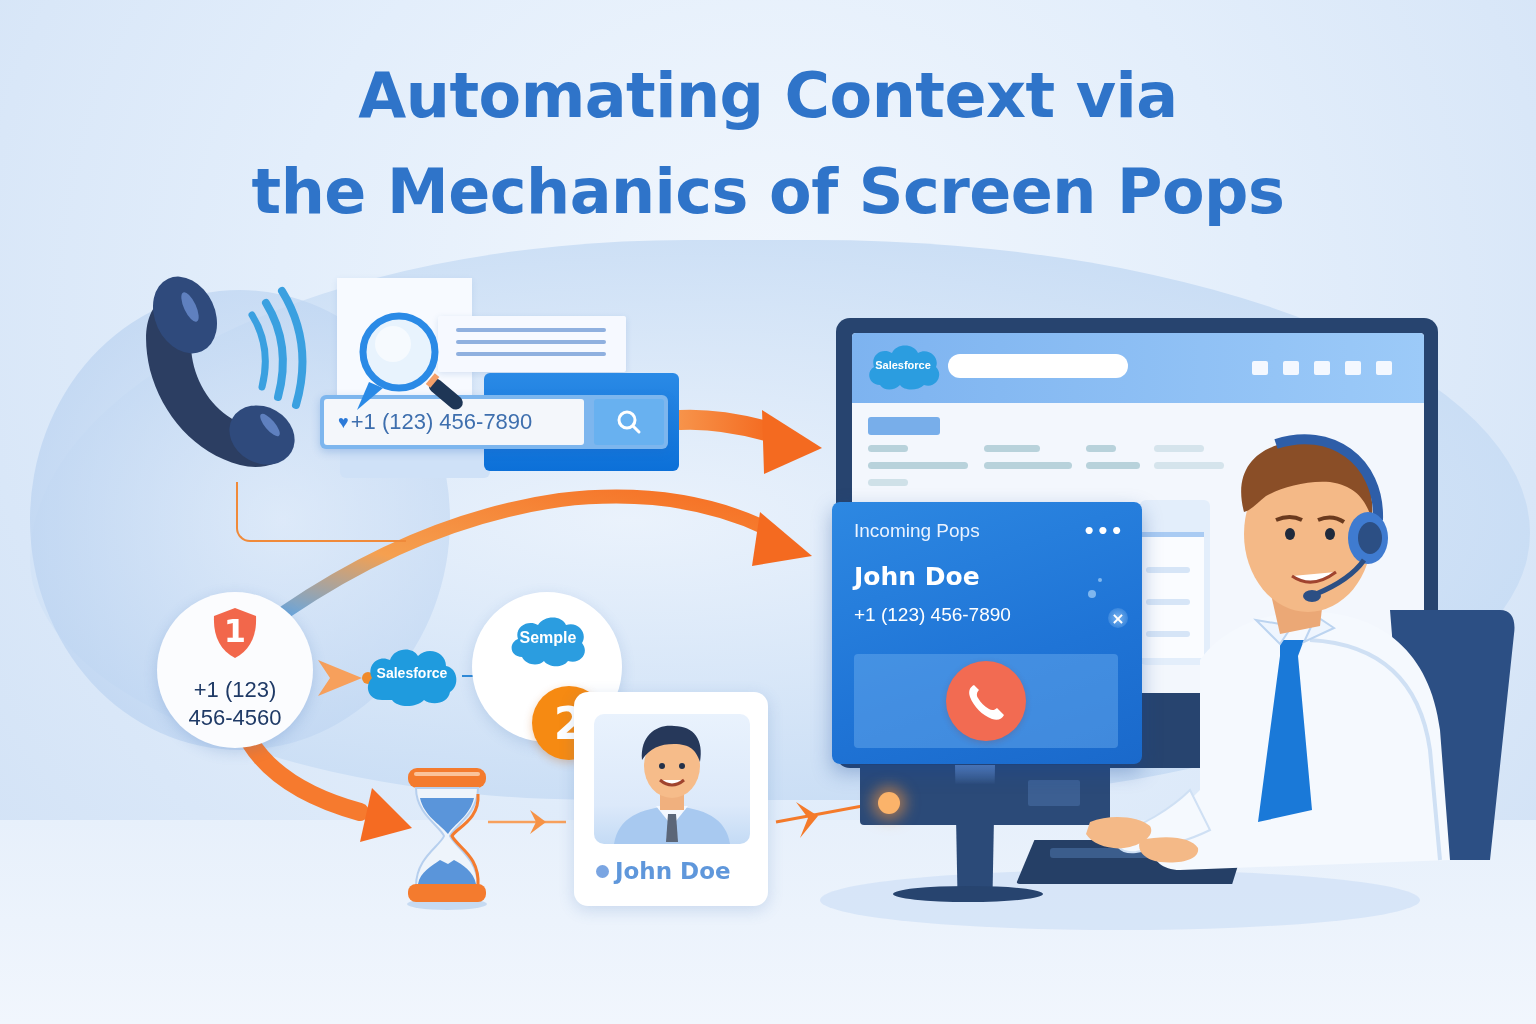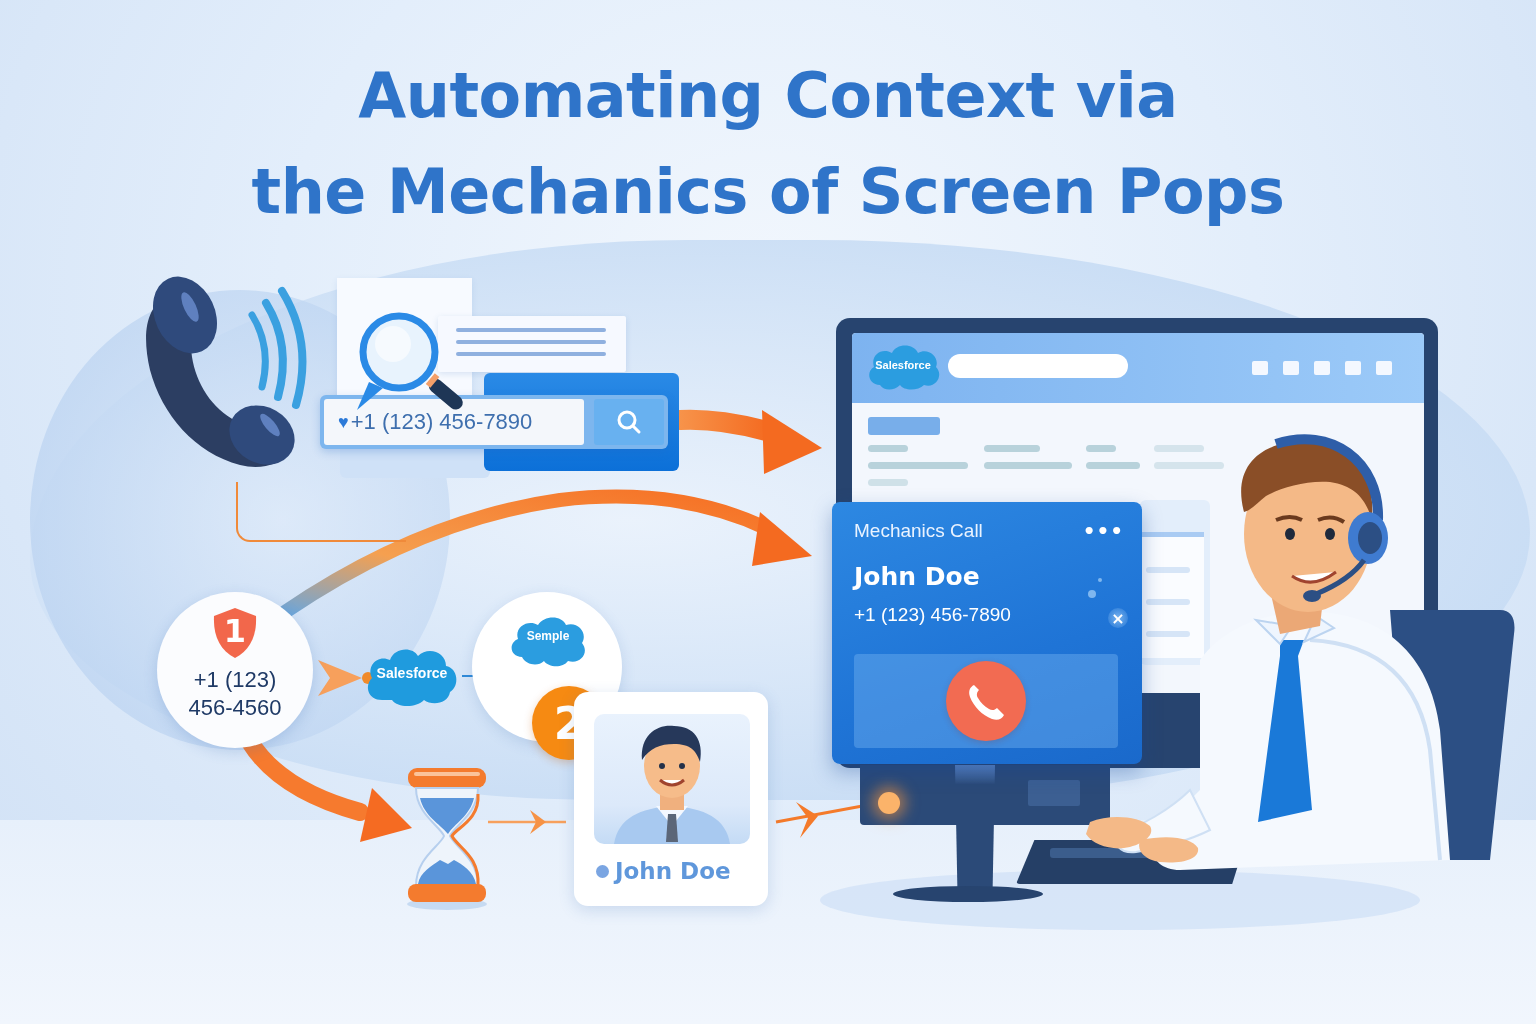--- a/index.html
+++ b/index.html
@@ -78,21 +78,21 @@
   
   .sf-cloud { position: absolute; left: 362px; top: 642px; width: 100px; height: 66px; }
   .sf-cloud span { position: absolute; left: 0; top: 23px; width: 100px; text-align: center; color: #fff; font-size: 14px; font-weight: bold; font-family: "Liberation Sans", sans-serif; }
   .connector { position: absolute; left: 462px; top: 675px; width: 18px; height: 2px; background: #2f8ad8; }
 
   .sample-circle {
     position: absolute; left: 472px; top: 592px; width: 150px; height: 150px; border-radius: 50%;
     background: #fff; box-shadow: 0 4px 14px rgba(60,110,180,.18);
   }
   .sample-cloud { position: absolute; left: 508px; top: 613px; width: 80px; height: 56px; }
-  .sample-cloud span { position: absolute; left: 0; top: 16px; width: 80px; text-align: center; color: #fff; font-size: 12px; font-weight: bold; font-family: "Liberation Sans", sans-serif; }
+  .sample-cloud span { position: absolute; left: 0; top: 16px; width: 80px; text-align: center; color: #fff; font-size: 16px; font-weight: bold; font-family: "Liberation Sans", sans-serif; }
 
   .badge2 {
     position: absolute; left: 532px; top: 686px; width: 74px; height: 74px; border-radius: 50%;
     background: #f68a12; color: #fff; font-size: 44px; font-weight: bold;
     display: flex; align-items: center; justify-content: center;
     box-shadow: 0 3px 8px rgba(200,100,20,.3);
   }
 
   
   .contact-card {
@@ -240,21 +240,21 @@
   <rect x="76" y="64" width="6" height="14" transform="rotate(40 78 66)" fill="#f4a06a"></rect>
 </svg>
 
 <div class="step1">
   <div class="shield">
     <svg width="50" height="54" viewBox="0 0 50 54">
       <path d="M25,2 L46,10 C47,30 40,44 25,52 C10,44 3,30 4,10 Z" fill="#f2674b"></path>
     </svg>
     <span>1</span>
   </div>
-  <div class="step1-num" style="margin-top:6px;">+1 (123)</div>
+  <div class="step1-num" style="margin-top:16px;">+1 (123)</div>
   <div class="step1-num">456-4560</div>
 </div>
 
 <div class="sf-cloud">
   <svg width="100" height="66" viewBox="0 0 100 66">
     <path d="M20,58 C6,58 2,44 10,36 C4,24 16,12 28,18 C32,6 50,4 56,14 C66,4 84,10 84,24 C96,26 98,44 88,50 C86,62 70,64 62,58 C54,66 36,66 30,58 Z" fill="#1f9bde"></path>
   </svg>
   <span>Salesforce</span>
 </div>
 <div class="connector"></div>
@@ -335,21 +335,21 @@
     <div class="side-list-bar" style="top:94px"></div>
   </div>
 </div>
 <div class="monitor-lower"></div>
 <div class="monitor-slot"></div>
 <div class="monitor-neck"></div>
 <div class="monitor-base"></div>
 <div class="glow-dot"></div>
 
 <div class="call-popup">
-  <div class="call-title">Mechanics Call</div>
+  <div class="call-title">Incoming Pops</div>
   <div class="call-more">•••</div>
   <div class="call-name">John Doe</div>
   <div class="call-number">+1 (123) 456-7890</div>
   <div class="call-sparkle" style="left:256px;top:88px;width:8px;height:8px;"></div>
   <div class="call-sparkle" style="left:266px;top:76px;width:4px;height:4px;"></div>
   <div class="call-close">×</div>
   <div class="call-action">
     <div class="call-end">
       <svg width="44" height="44" viewBox="0 0 44 44">
         <path d="M10,6 C6,8 4,12 6,18 C10,28 18,36 28,40 C34,42 38,40 40,36 L33,29 C31,31 28,32 25,30 C20,27 17,24 14,19 C12,16 13,13 15,11 Z" fill="#fff"></path>

